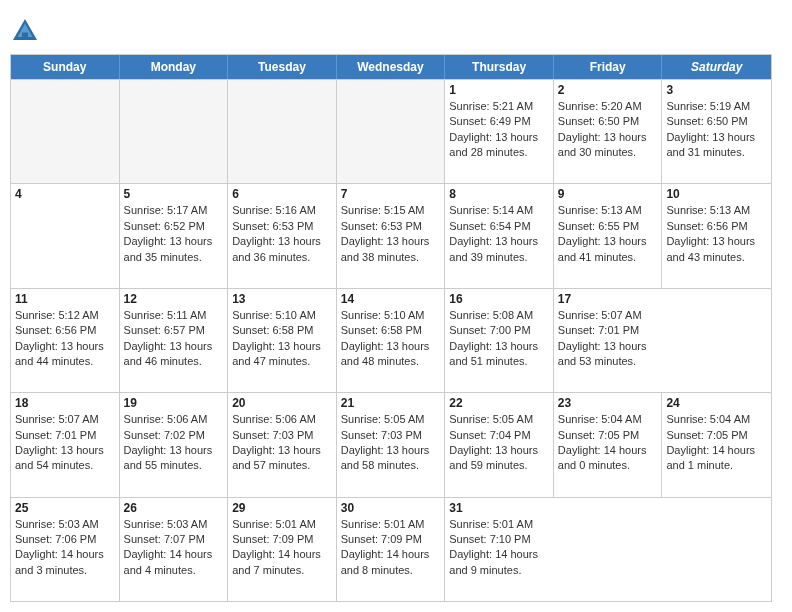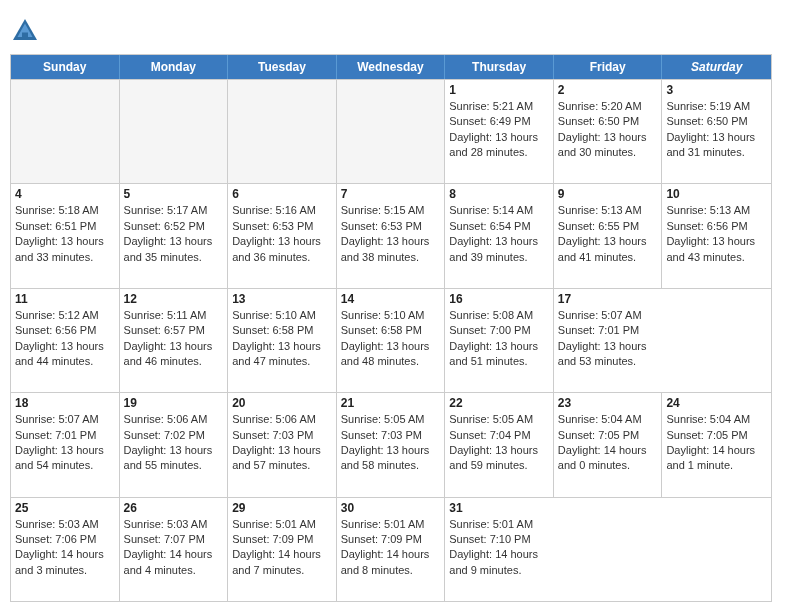--- a/index.html
+++ b/index.html
@@ -180,24 +180,20 @@
             <div class="day-num">3</div>
             <div class="cell-info">Sunrise: 5:19 AM
 Sunset: 6:50 PM
 Daylight: 13 hours
 and 31 minutes.</div>
           </div>
         </div>
         <div class="cal-row">
           <div class="cal-cell">
             <div class="day-num">4</div>
-            <div class="cell-info">Sunrise: 5:18 AM
-Sunset: 6:51 PM
-Daylight: 13 hours
-and 33 minutes.</div>
           </div>
           <div class="cal-cell">
             <div class="day-num">5</div>
             <div class="cell-info">Sunrise: 5:17 AM
 Sunset: 6:52 PM
 Daylight: 13 hours
 and 35 minutes.</div>
           </div>
           <div class="cal-cell">
             <div class="day-num">6</div>

